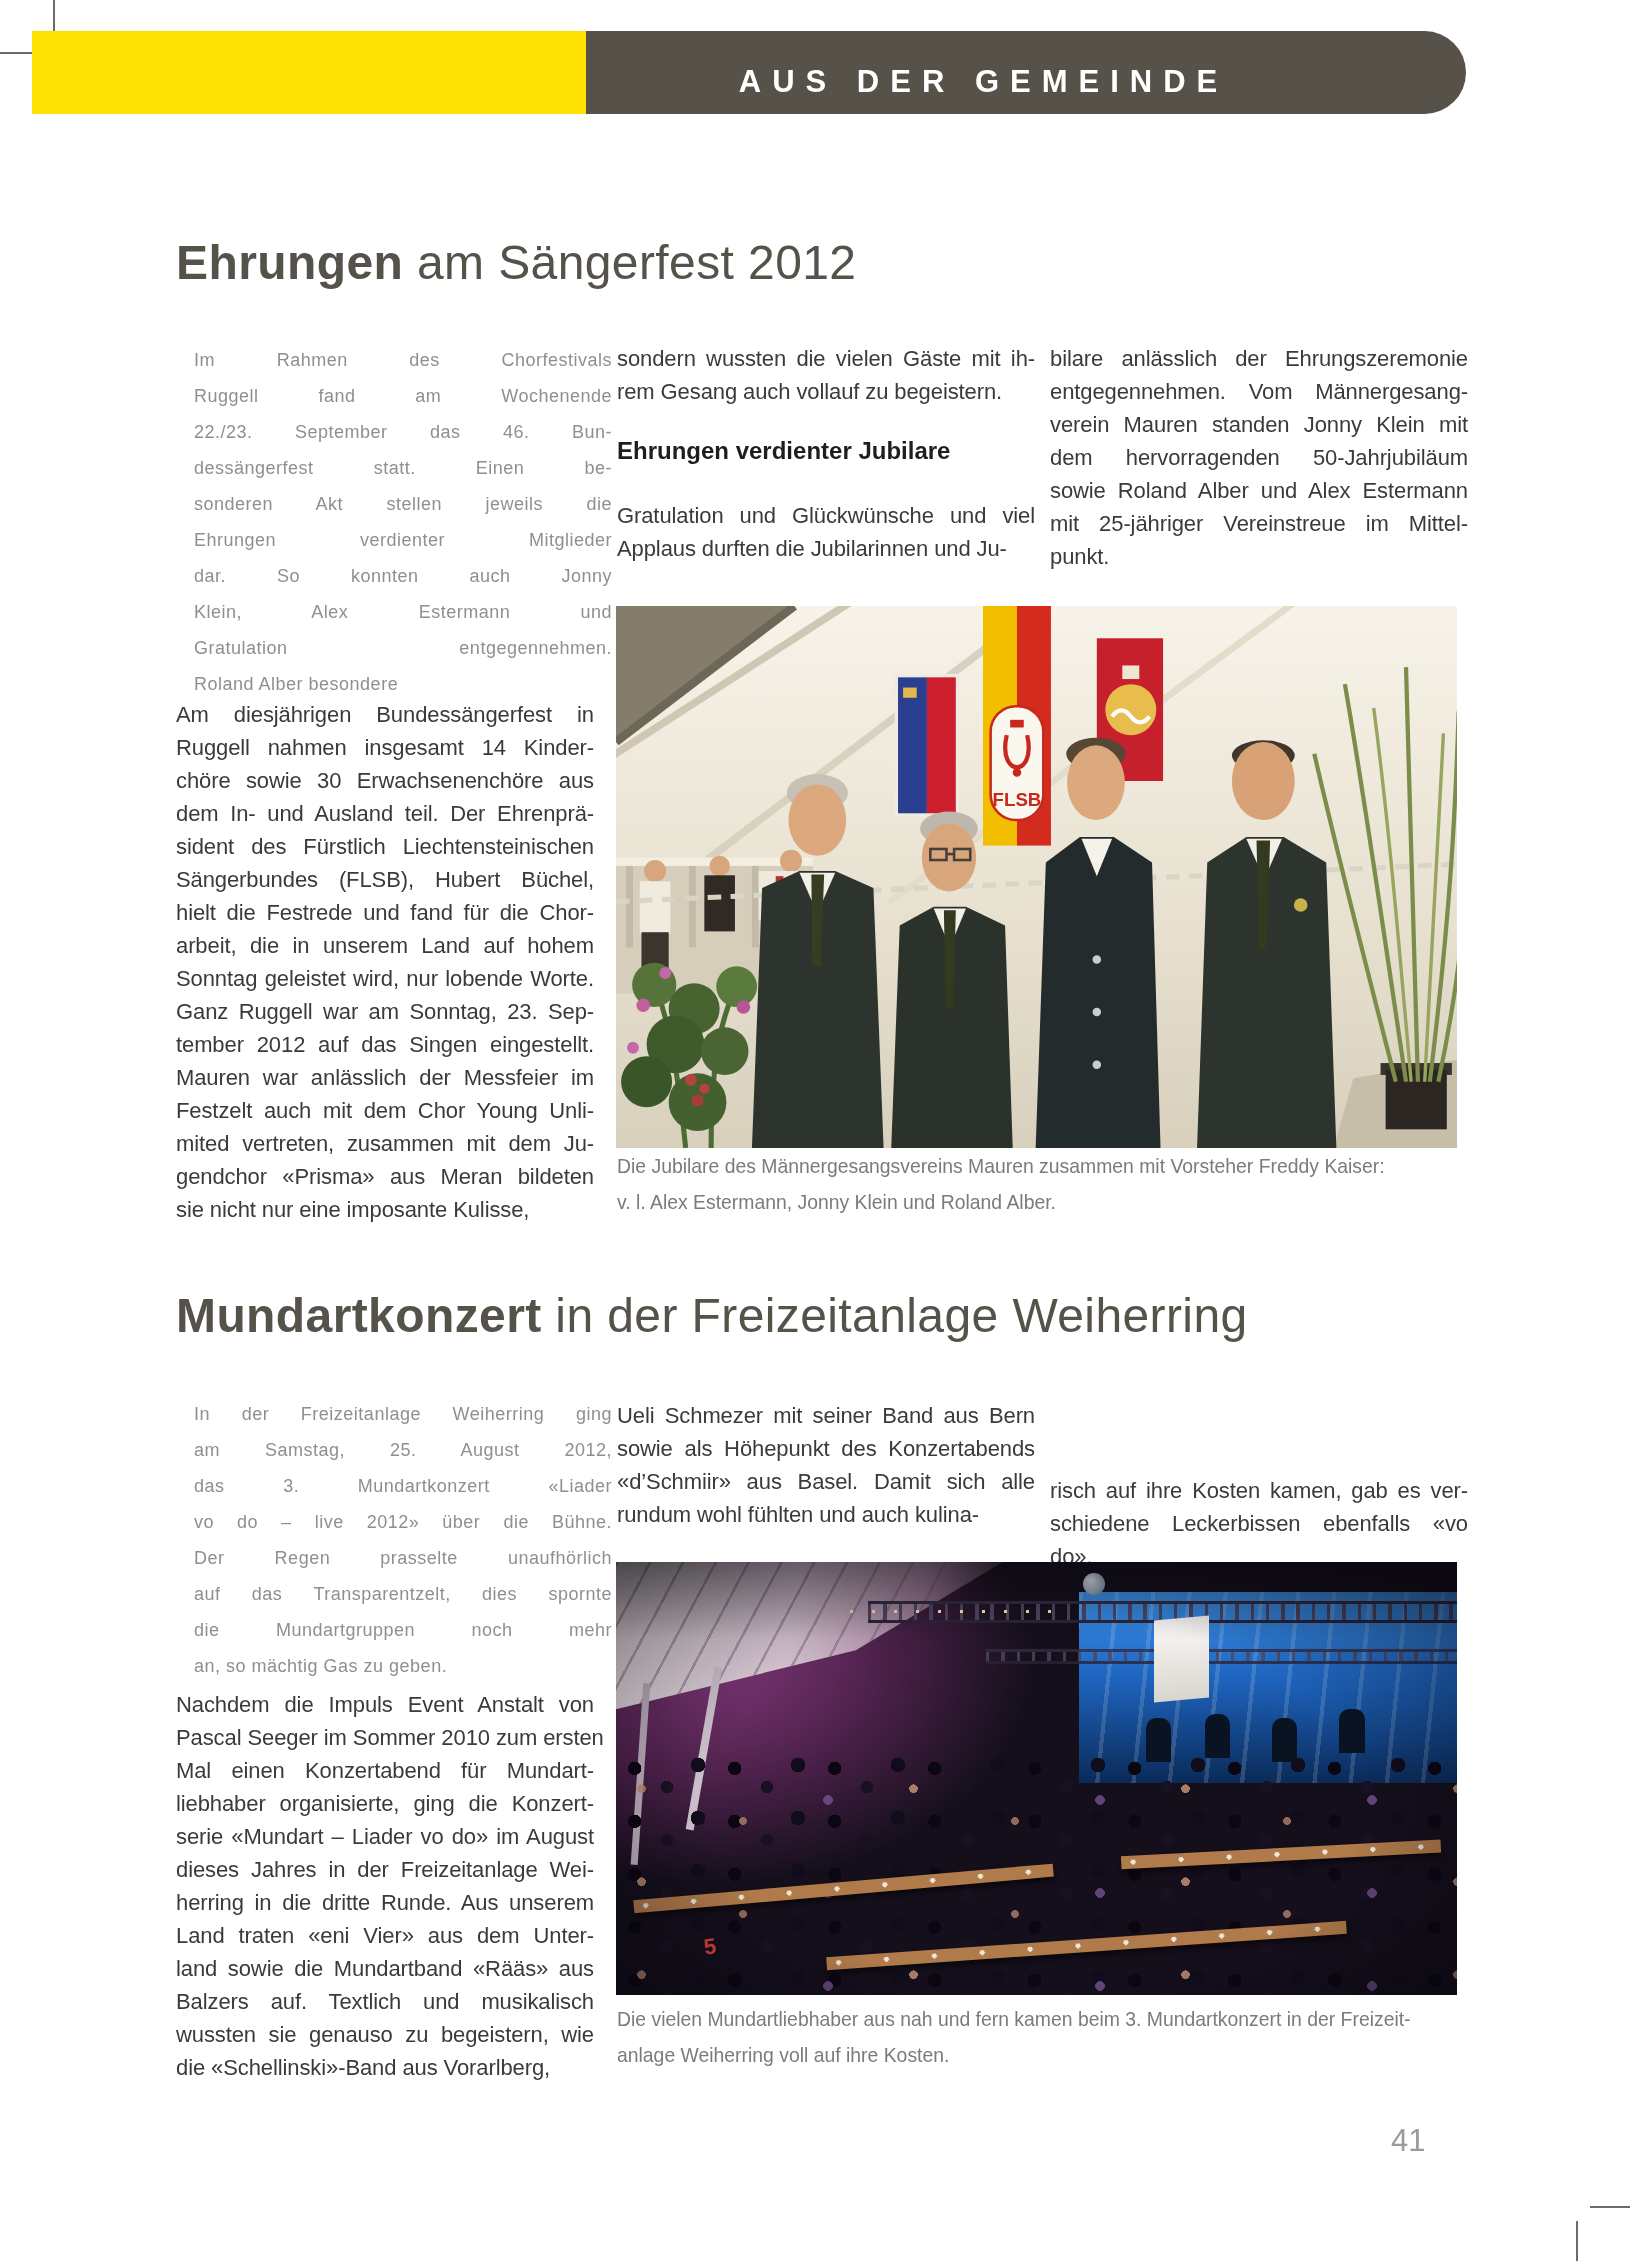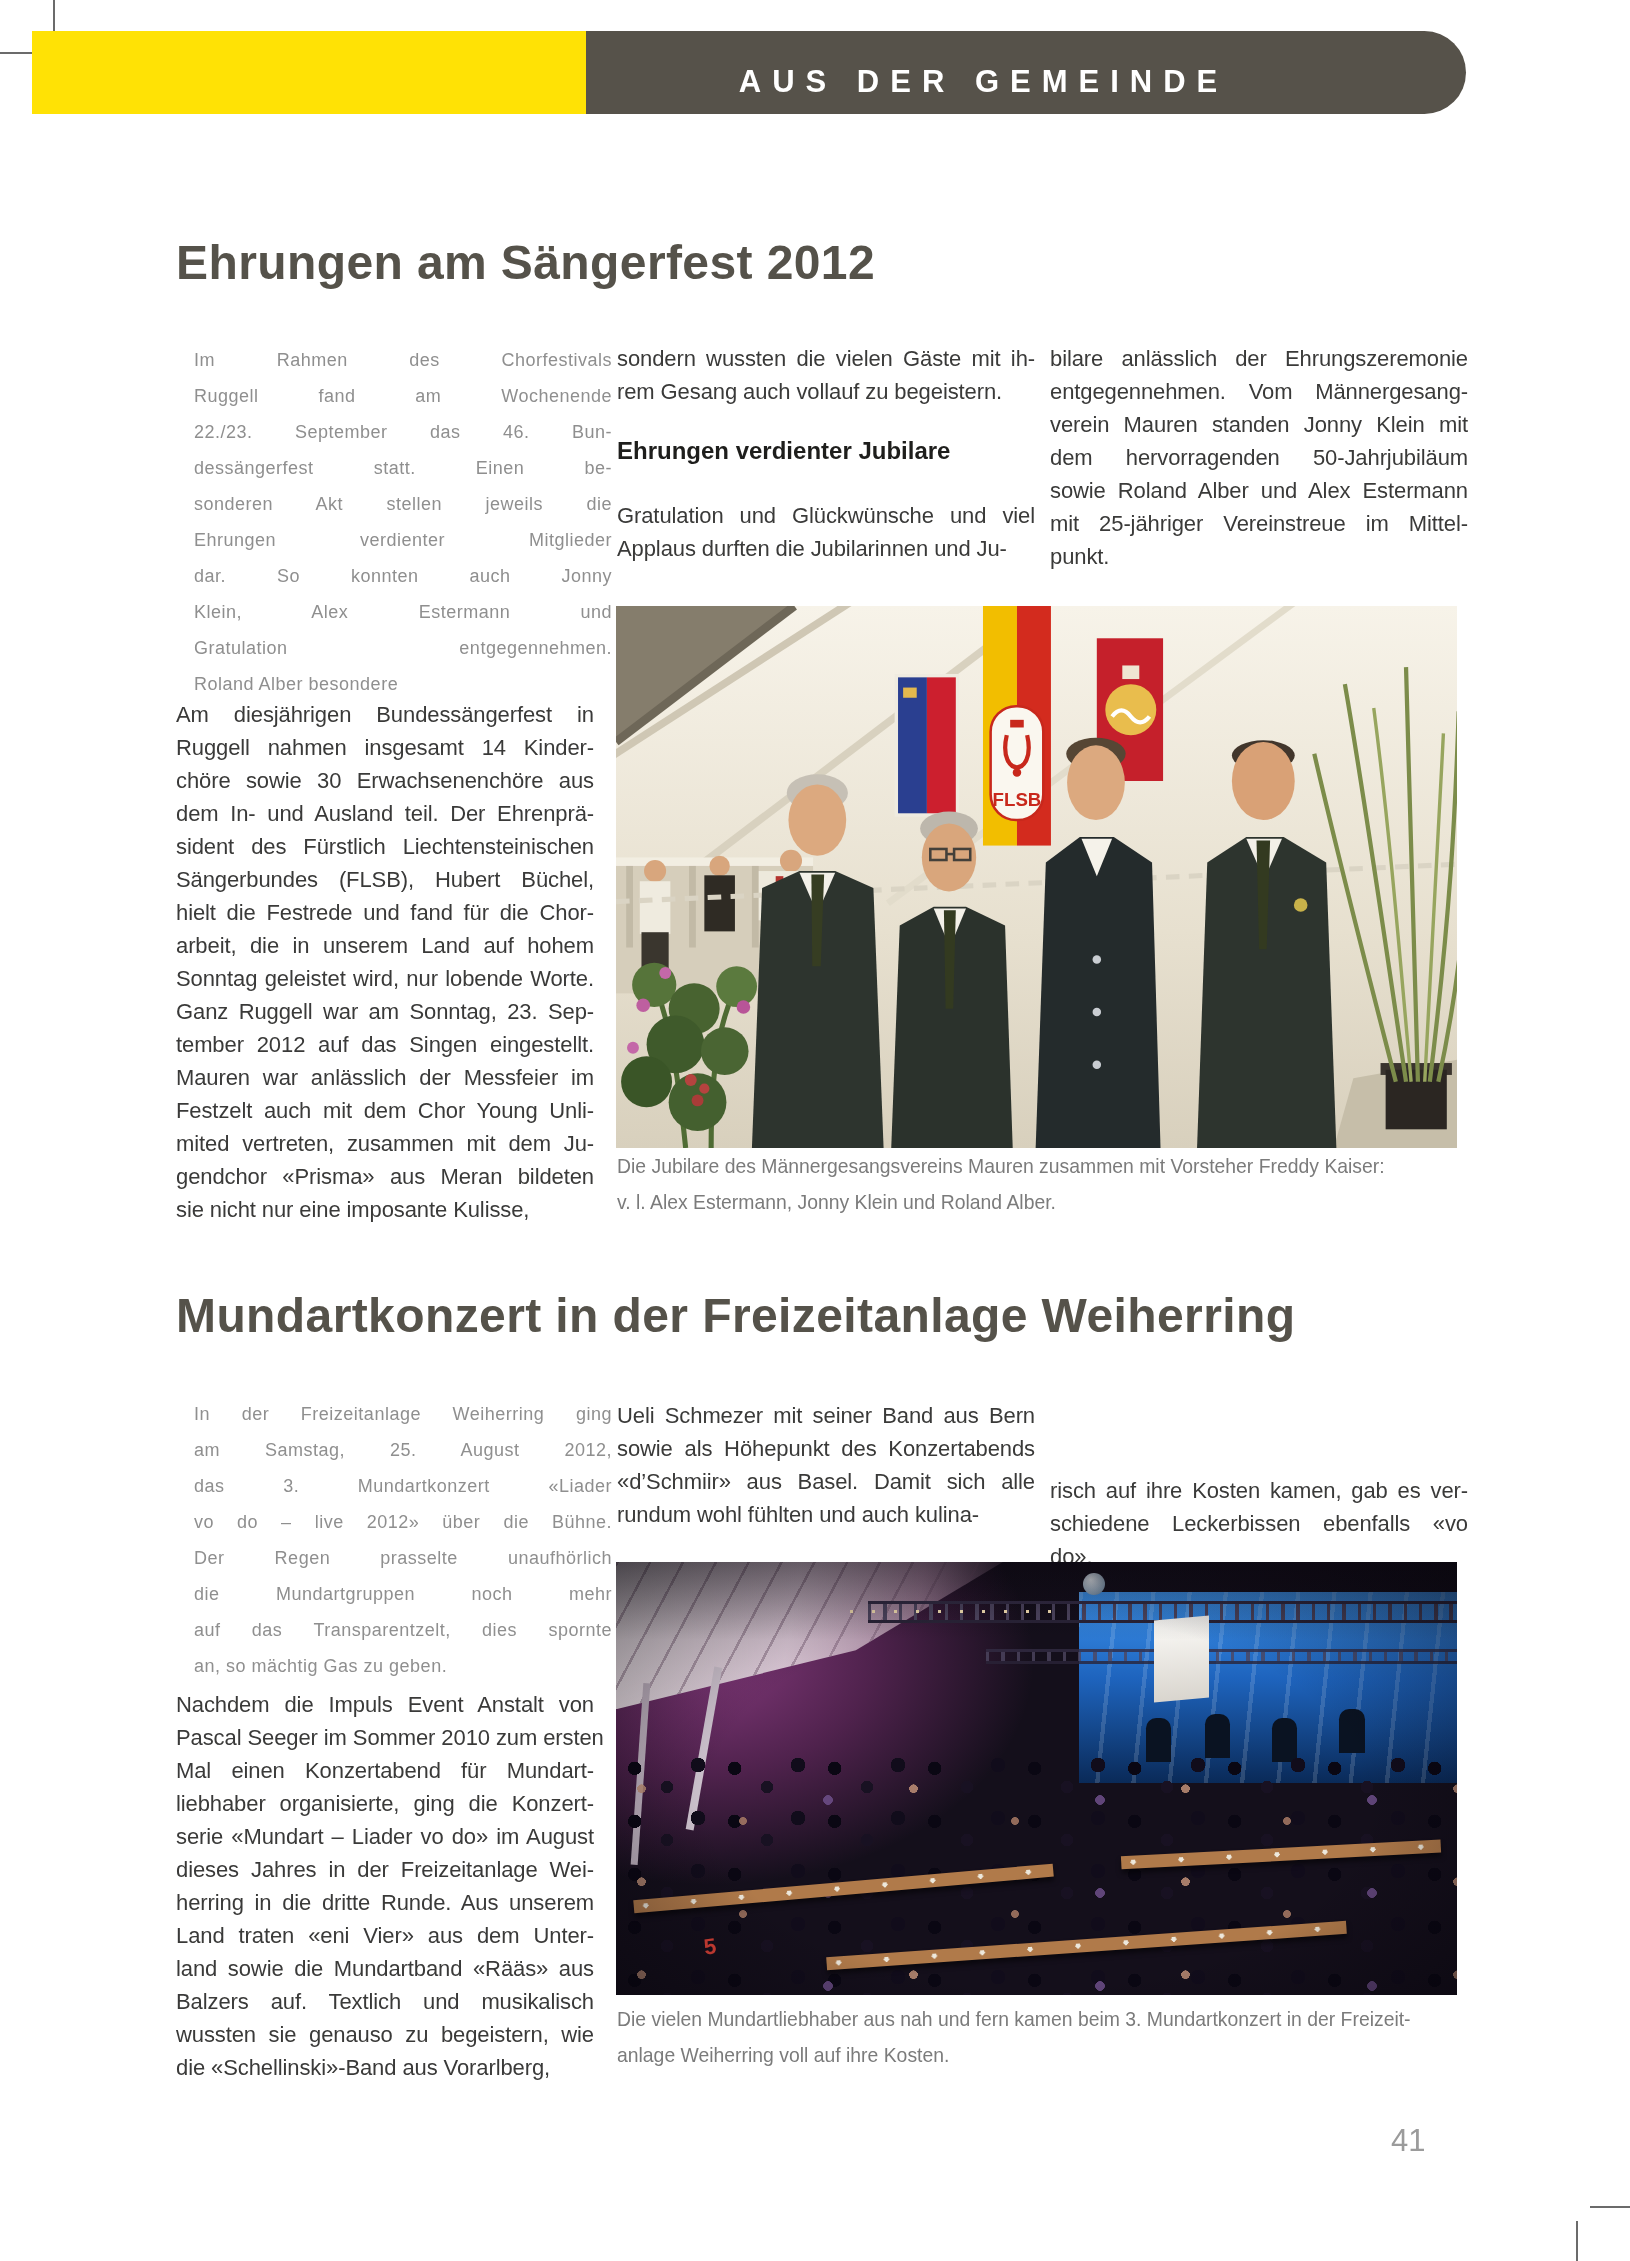--- a/index.html
+++ b/index.html
@@ -9,21 +9,21 @@
   .crop{position:absolute;background:#6b6b6b;}
   
   .bar-yellow{position:absolute;left:32px;top:31px;width:554px;height:83px;background:#FFE205;}
   .bar-dark{position:absolute;left:586px;top:31px;width:880px;height:83px;background:#56524A;
             border-radius:0 42px 42px 0;display:flex;justify-content:center;align-items:flex-end;
             padding:0 85px 13.6px 0;box-sizing:border-box;}
   .bar-dark span{color:#ffffff;font-size:31px;font-weight:bold;letter-spacing:11px;white-space:nowrap;}
   
   .title{position:absolute;left:176px;font-size:48px;line-height:49px;color:#55524A;letter-spacing:0.4px;white-space:nowrap;}
   .title .tb{font-weight:bold;}
-  .title .tr{font-weight:bold;}
+  .title .tr{font-weight:normal;}
   
   .col{position:absolute;width:418px;}
   .lines > div{white-space:nowrap;text-align:justify;text-align-last:justify;}
   .lines > div:last-child{text-align-last:left;}
   .lead{font-size:18px;line-height:36px;letter-spacing:0.5px;color:#8F8F8F;margin-left:18px;}
   .body{font-size:22px;line-height:33px;letter-spacing:-0.1px;color:#3A3A39;}
   .subhead{position:absolute;font-size:24px;line-height:31px;font-weight:bold;color:#1E1E1C;white-space:nowrap;}
   .caption{position:absolute;width:883px;font-size:20.4px;line-height:36px;color:#7B7B7B;
            white-space:pre-line;transform:scaleX(.95);transform-origin:left top;}
   .pagenum{position:absolute;left:1391px;top:2123px;font-size:31px;color:#9B9B9B;}
@@ -274,22 +274,22 @@
   <div class="title" style="top:1291px;">
     <span class="tb">Mundartkonzert</span><span class="tr"> in der Freizeitanlage Weiherring</span>
   </div>
 
   <div class="col lead lines" style="left:176px;top:1396px;">
       <div>In der Freizeitanlage Weiherring ging</div>
       <div>am Samstag, 25. August 2012,</div>
       <div>das 3. Mundartkonzert «Liader</div>
       <div>vo do – live 2012» über die Bühne.</div>
       <div>Der Regen prasselte unaufhörlich</div>
+      <div>auf das Transparentzelt, dies spornte</div>
       <div>die Mundartgruppen noch mehr</div>
-      <div>auf das Transparentzelt, dies spornte</div>
       <div>an, so mächtig Gas zu geben.</div>
     </div>
   <div class="col body lines" style="left:176px;top:1688px;">
       <div>Nachdem die Impuls Event Anstalt von</div>
       <div>Pascal Seeger im Sommer 2010 zum ersten</div>
       <div>Mal einen Konzertabend für Mundart-</div>
       <div>liebhaber organisierte, ging die Konzert-</div>
       <div>serie «Mundart – Liader vo do» im August</div>
       <div>dieses Jahres in der Freizeitanlage Wei-</div>
       <div>herring in die dritte Runde. Aus unserem</div>

